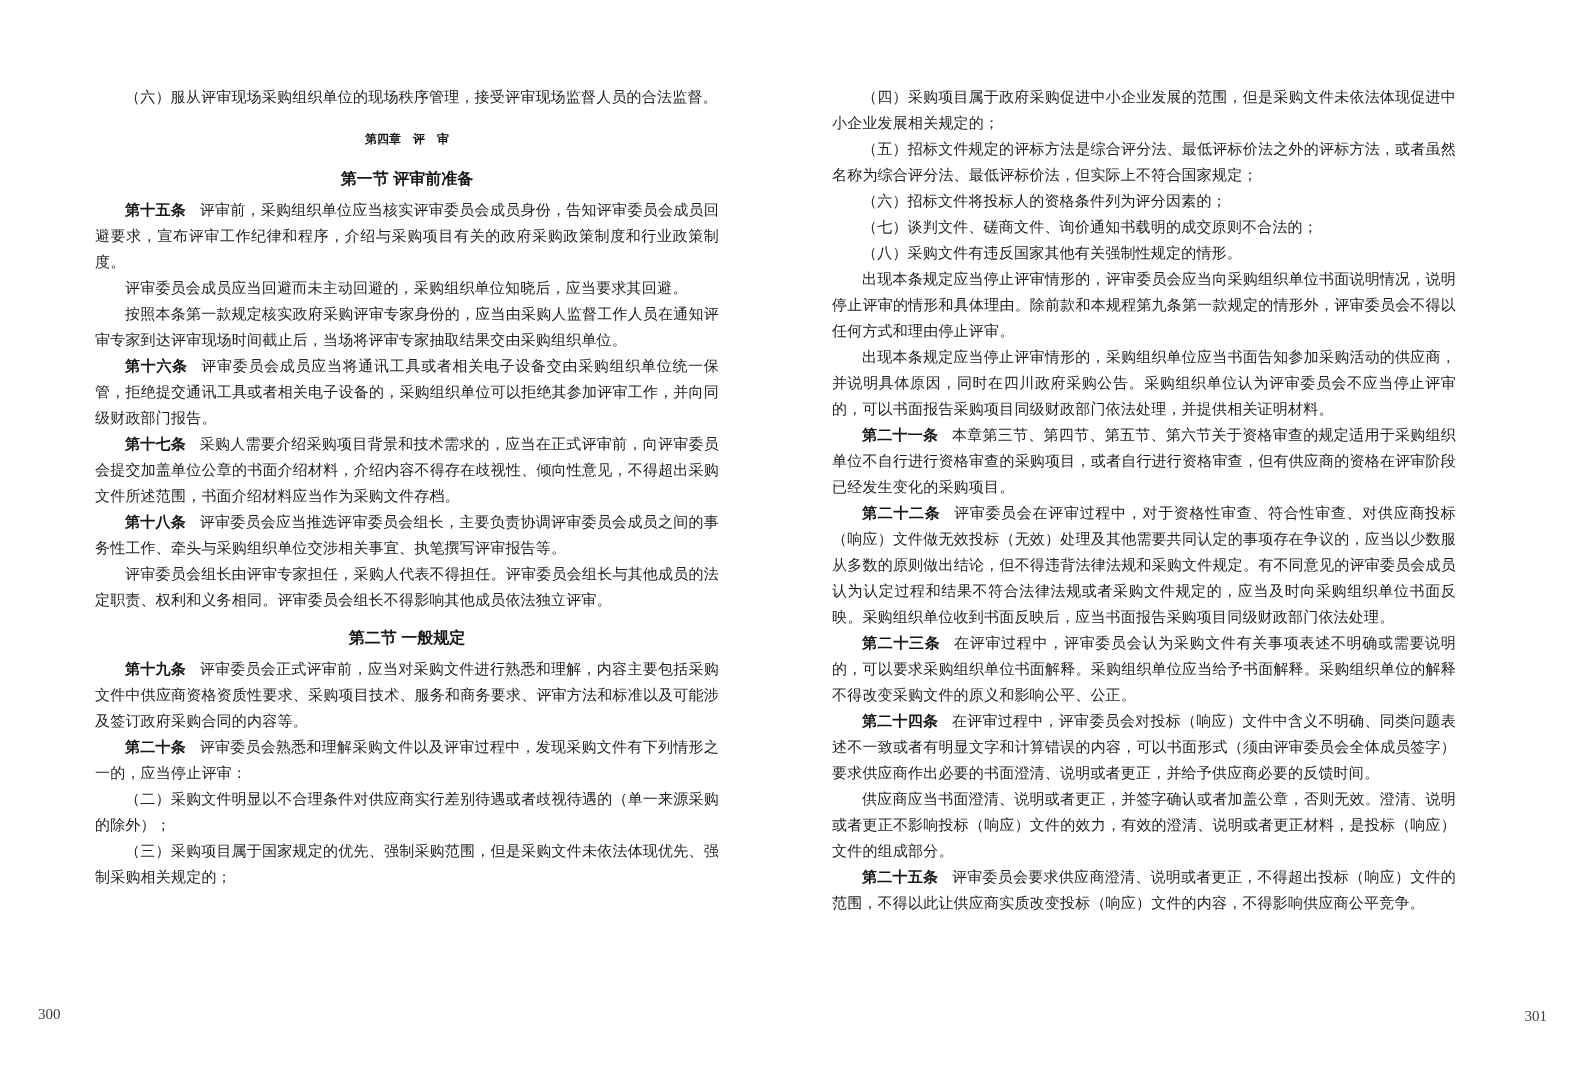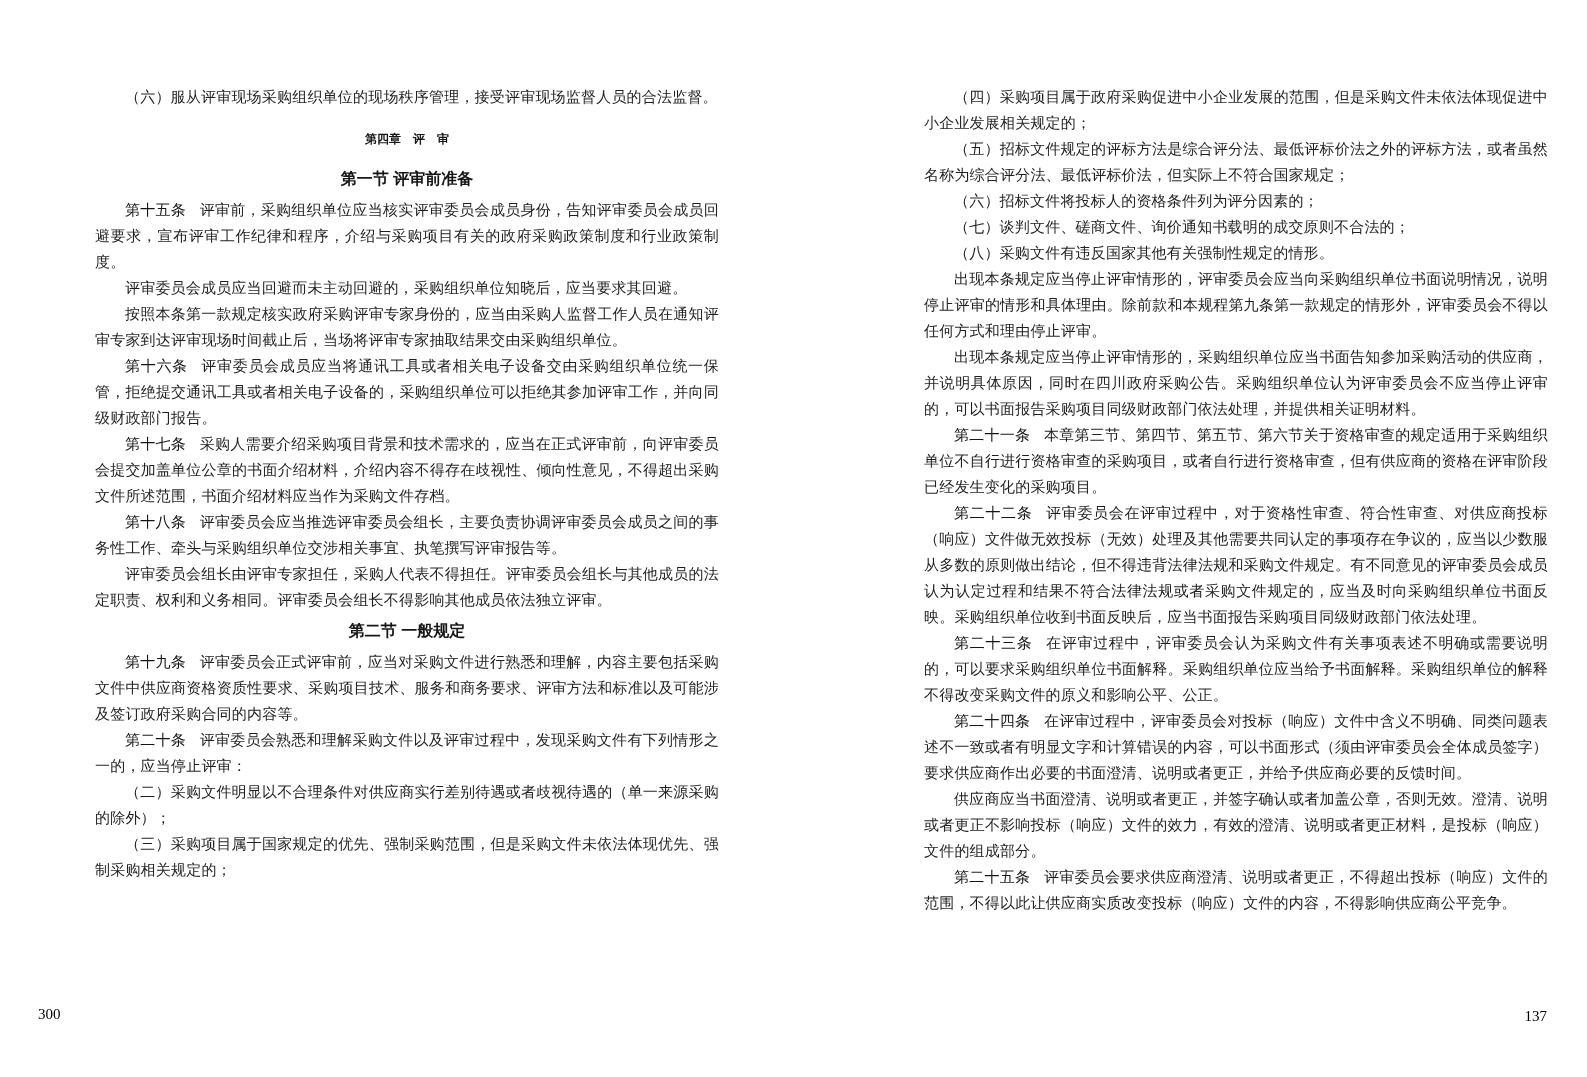--- a/index.html
+++ b/index.html
@@ -16,21 +16,21 @@
     height: 1071px;
     background: #ffffff;
   }
   .page-column {
     position: absolute;
     top: 84px;
     width: 624px;
     color: #1f1f1f;
   }
   .page-column.left  { left: 95px; }
-  .page-column.right { left: 924px; }
+  .page-column.right { left: 832px; }
   .para {
     font-size: 15px;
     line-height: 26px;
     text-align: justify;
     text-indent: 2em;
     letter-spacing: 0.2px;
     color: #1f1f1f;
   }
   .chapter-heading {
     font-family: "Liberation Sans", "DejaVu Sans", sans-serif;
@@ -41,34 +41,34 @@
     margin-top: 15px;
     margin-bottom: 13px;
     line-height: 28px;
   }
   .section-heading {
     font-family: "Liberation Sans", "DejaVu Sans", sans-serif;
     font-size: 16px;
     font-weight: bold;
     text-align: center;
     color: #161616;
-    margin-top: 5px;
+    margin-top: 12px;
     margin-bottom: 5px;
     line-height: 26px;
   }
   .article-label {
     font-family: "Liberation Sans", "DejaVu Sans", sans-serif;
-    font-weight: normal;
+    font-weight: bold;
     color: #161616;
     margin-right: 0.9em;
   }
   .page-number {
     position: absolute;
     font-size: 15px;
-    color: #000000;
+    color: #404040;
     font-family: "Liberation Serif", "DejaVu Serif", serif;
   }
   .page-number.left  { left: 38px;  top: 1006px; }
   .page-number.right { right: 40px; top: 1008px; }
 </style>
 </head>
 <body>
 
 <div class="spread">
 
@@ -101,15 +101,15 @@
       <p class="para"><span class="article-label">第二十一条</span>本章第三节、第四节、第五节、第六节关于资格审查的规定适用于采购组织单位不自行进行资格审查的采购项目，或者自行进行资格审查，但有供应商的资格在评审阶段已经发生变化的采购项目。</p>
       <p class="para"><span class="article-label">第二十二条</span>评审委员会在评审过程中，对于资格性审查、符合性审查、对供应商投标（响应）文件做无效投标（无效）处理及其他需要共同认定的事项存在争议的，应当以少数服从多数的原则做出结论，但不得违背法律法规和采购文件规定。有不同意见的评审委员会成员认为认定过程和结果不符合法律法规或者采购文件规定的，应当及时向采购组织单位书面反映。采购组织单位收到书面反映后，应当书面报告采购项目同级财政部门依法处理。</p>
       <p class="para"><span class="article-label">第二十三条</span>在评审过程中，评审委员会认为采购文件有关事项表述不明确或需要说明的，可以要求采购组织单位书面解释。采购组织单位应当给予书面解释。采购组织单位的解释不得改变采购文件的原义和影响公平、公正。</p>
       <p class="para"><span class="article-label">第二十四条</span>在评审过程中，评审委员会对投标（响应）文件中含义不明确、同类问题表述不一致或者有明显文字和计算错误的内容，可以书面形式（须由评审委员会全体成员签字）要求供应商作出必要的书面澄清、说明或者更正，并给予供应商必要的反馈时间。</p>
       <p class="para">供应商应当书面澄清、说明或者更正，并签字确认或者加盖公章，否则无效。澄清、说明或者更正不影响投标（响应）文件的效力，有效的澄清、说明或者更正材料，是投标（响应）文件的组成部分。</p>
       <p class="para"><span class="article-label">第二十五条</span>评审委员会要求供应商澄清、说明或者更正，不得超出投标（响应）文件的范围，不得以此让供应商实质改变投标（响应）文件的内容，不得影响供应商公平竞争。</p>
     </div>
 
   <div class="page-number left">300</div>
 
-  <div class="page-number right">137</div>
+  <div class="page-number right">301</div>
 
 </div>
 
 </body></html>

